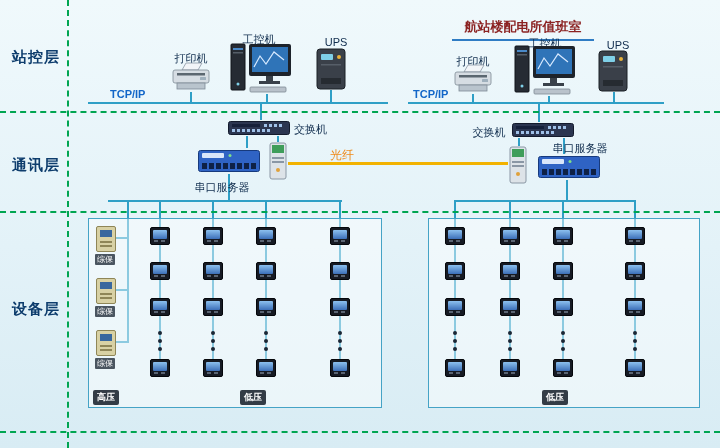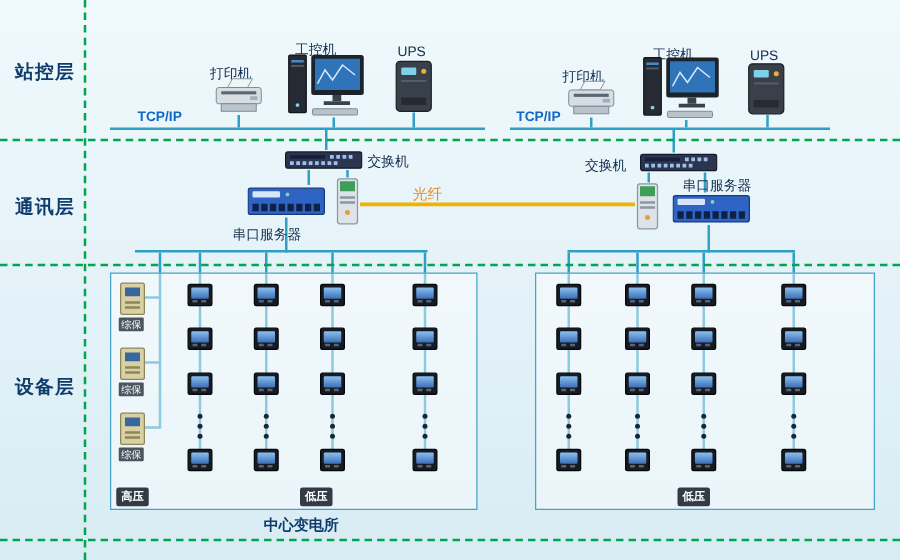--- a/index.html
+++ b/index.html
@@ -6,21 +6,21 @@
   html,body { background:#c9d6dc; }
   body { font-family:"Liberation Sans","DejaVu Sans",sans-serif; }
   .stage { position:relative; width:720px; height:448px; margin:0 auto;
            background:linear-gradient(180deg,#f0f9fc 0%,#e3f2f8 55%,#d8ecf4 100%); overflow:hidden; }
   .vdash { position:absolute; left:67px; top:0; height:448px; width:0; border-left:2px dashed #00a551; }
   .hdash { position:absolute; left:0; width:720px; height:0; border-top:2px dashed #00a551; }
   .layer-label { position:absolute; left:8px; width:56px; text-align:center;
                  font-size:15px; font-weight:bold; color:#0e3d6d; letter-spacing:1px; }
   .title { position:absolute; text-align:center; font-size:13px; font-weight:bold; color:#8b2222;
            border-bottom:2px solid #2f7cc4; padding-bottom:3px; }
-  .lbl { position:absolute; font-size:11px; color:#0f2c4d; white-space:nowrap; }
+  .lbl { position:absolute; font-size:11px; color:#0f2c4d; text-align:center; white-space:nowrap; }
   .tcpip { position:absolute; font-size:11px; font-weight:bold; color:#1266c8; }
   .fiber-lbl { position:absolute; font-size:12px; font-weight:normal; color:#ef8a1a; }
   .wire { position:absolute; background:#2f9fc6; }
   .fiber-wire { position:absolute; background:#f2b200; }
   .dev { position:absolute; line-height:0; }
   .dbox { position:absolute; border:1px solid #45a3c6; background:rgba(255,255,255,0.45); }
   .slab { position:absolute; font-size:9px; font-weight:bold; color:#fff; background:#333c46;
           padding:1px 4px; border-radius:2px; white-space:nowrap; }
   .caption { position:absolute; font-size:12px; font-weight:bold; color:#0e3d6d; text-align:center; white-space:nowrap; }
   .meter { position:absolute; width:20px; height:18px; background:#161a23; border:1px solid #05070b; border-radius:2px; }
@@ -74,20 +74,21 @@
 
   <div class="vdash"></div>
   <div class="hdash" style="top:111px"></div>
   <div class="hdash" style="top:211px"></div>
   <div class="hdash" style="top:431px"></div>
 
   <div class="layer-label" style="top:48px">站控层</div>
   <div class="layer-label" style="top:156px">通讯层</div>
   <div class="layer-label" style="top:300px">设备层</div>
 
+  <div class="title" style="left:452px;top:18px;width:142px">航站楼配电所值班室</div>
 
   <div class="tcpip" style="left:110px;top:88px">TCP/IP</div>
 
   <div class="lbl" style="left:168px;top:51px;width:46px">打印机</div>
   <div class="dev" style="left:170px;top:62px">
     <svg width="42" height="30" viewBox="0 0 42 30">
       <polygon points="12,8 16,1 32,1 28,8" fill="#f2f5f8" stroke="#8a97a5" stroke-width="0.8"></polygon>
       <rect x="3" y="8" width="36" height="13" rx="2" fill="#d6dde3" stroke="#7e8b96" stroke-width="0.8"></rect>
       <rect x="7" y="11" width="28" height="2.5" fill="#5b6770"></rect>
       <rect x="30" y="15" width="6" height="3" rx="0.5" fill="#9fb0bd"></rect>
@@ -437,15 +438,14 @@
         <div class="meter-btn"></div>
       </div>
       <div class="dot" style="left: 633px; top: 331px;"></div>
       <div class="dot" style="left: 633px; top: 339px;"></div>
       <div class="dot" style="left: 633px; top: 347px;"></div>
     </div>
 
   <div class="slab" style="left:93px;top:390px">高压</div>
   <div class="slab" style="left:240px;top:390px">低压</div>
   <div class="slab" style="left:542px;top:390px">低压</div>
-  <div class="caption" style="left:186px;top:412px;width:110px">中心变电所</div>
 
 </div>
 
 </body></html>

